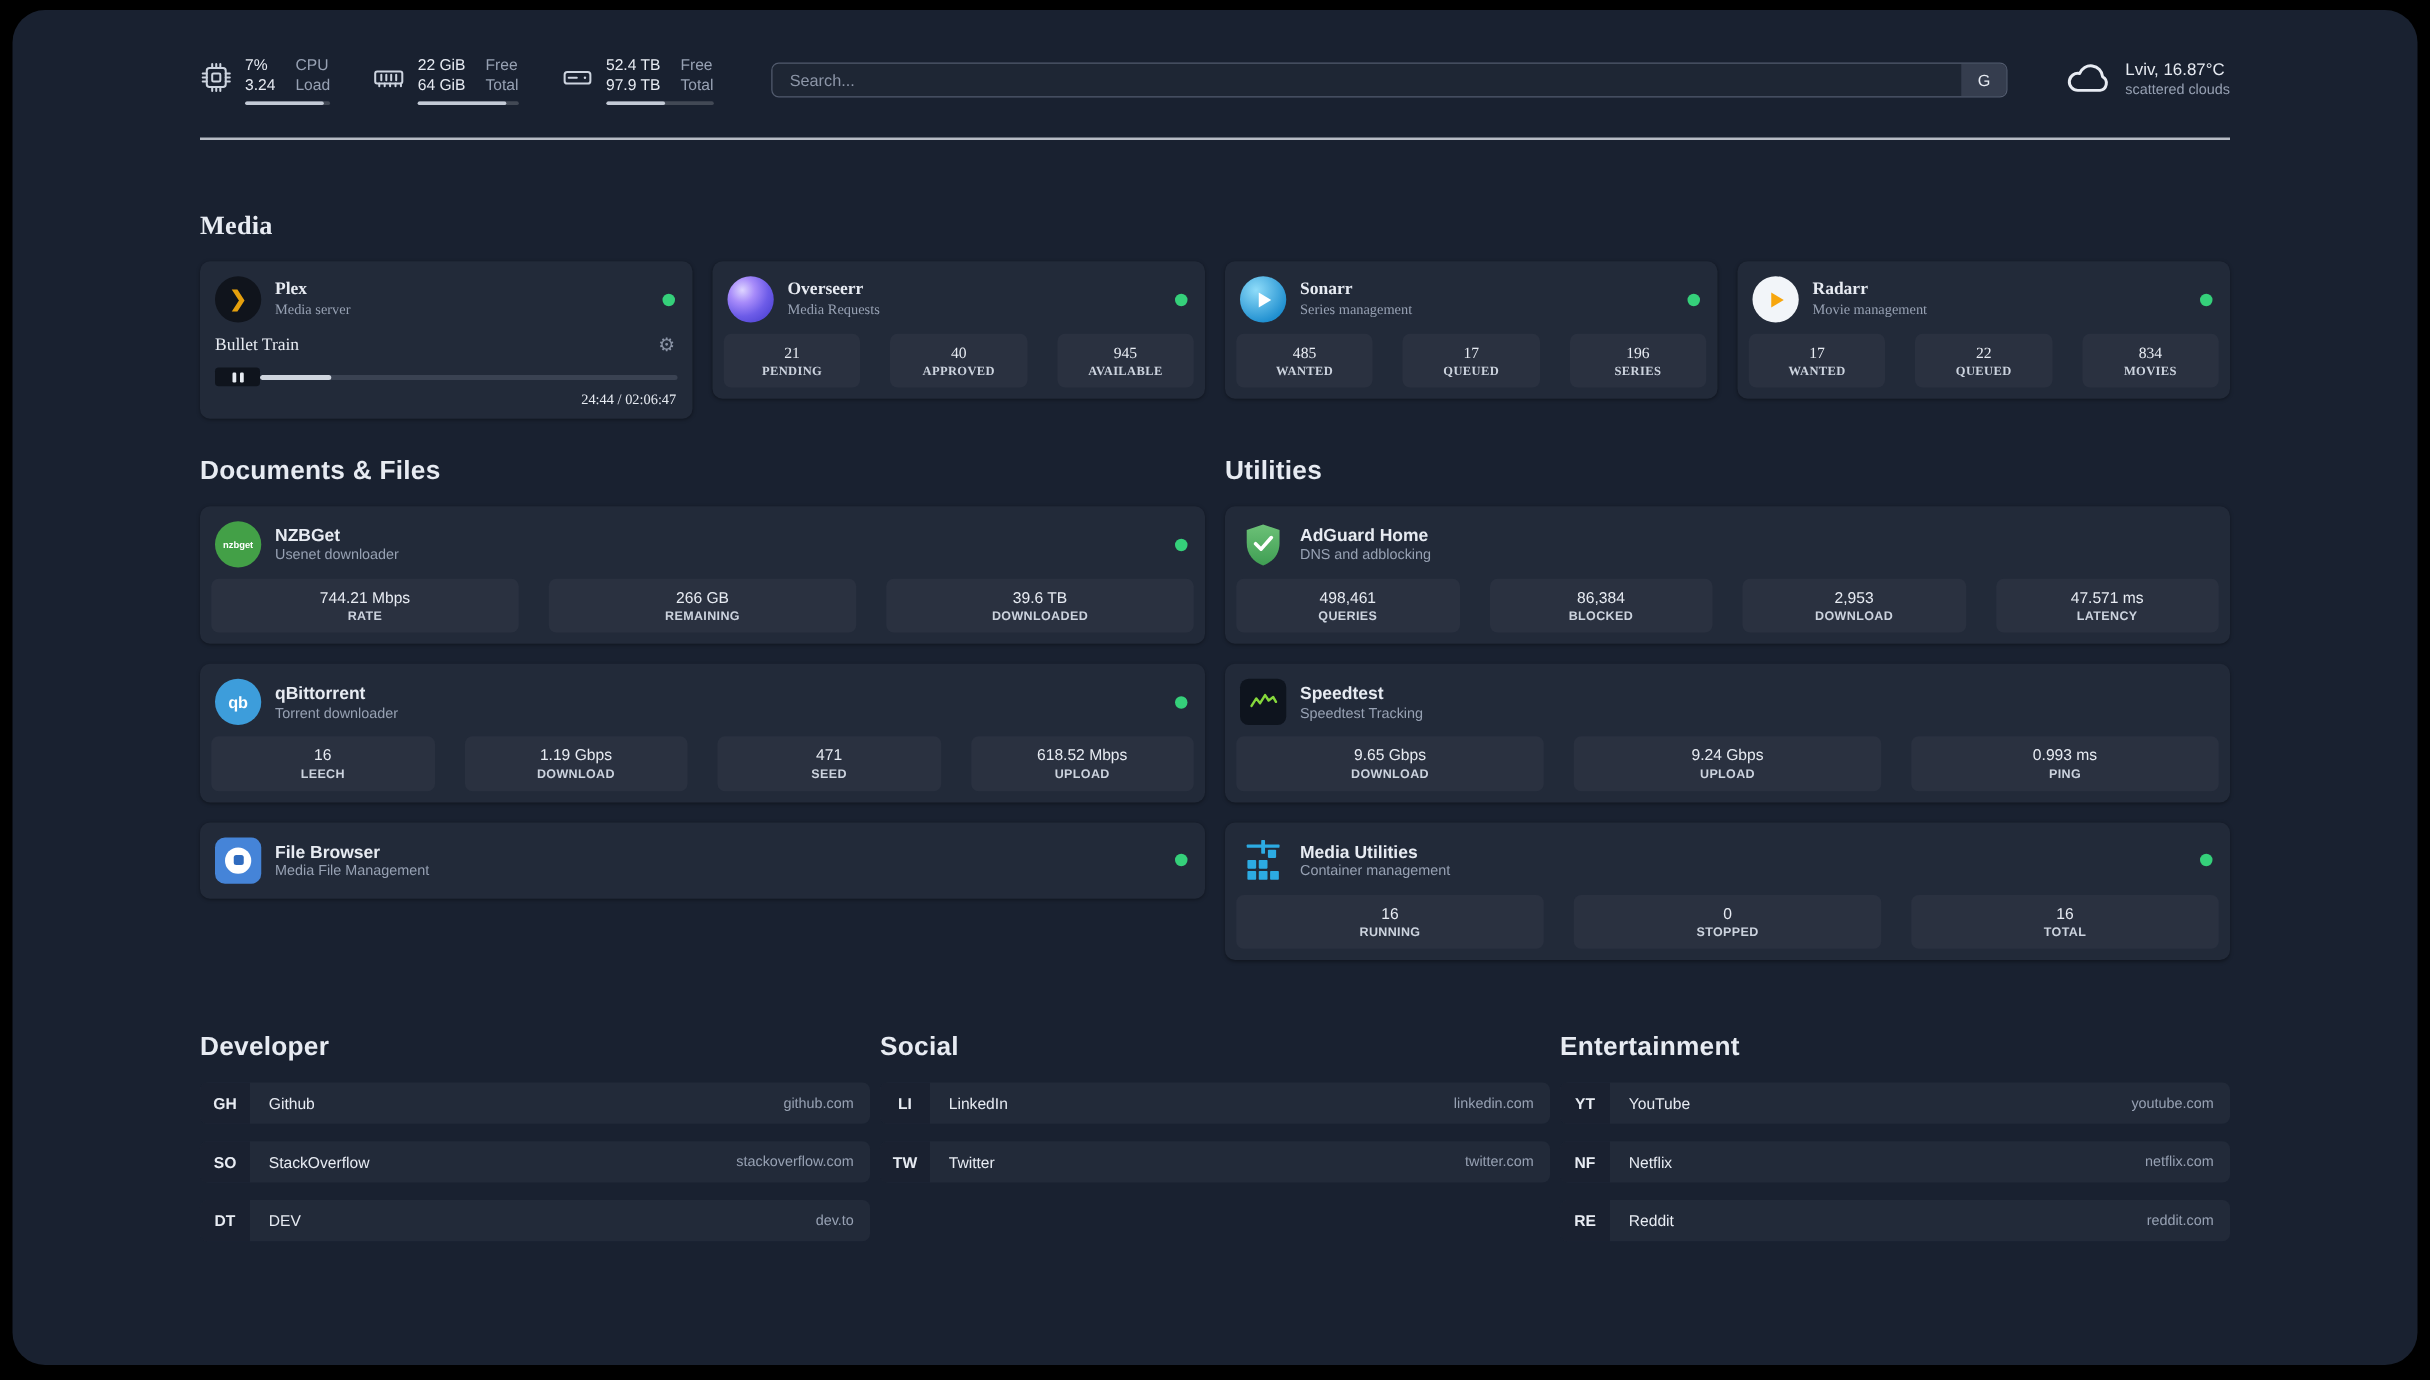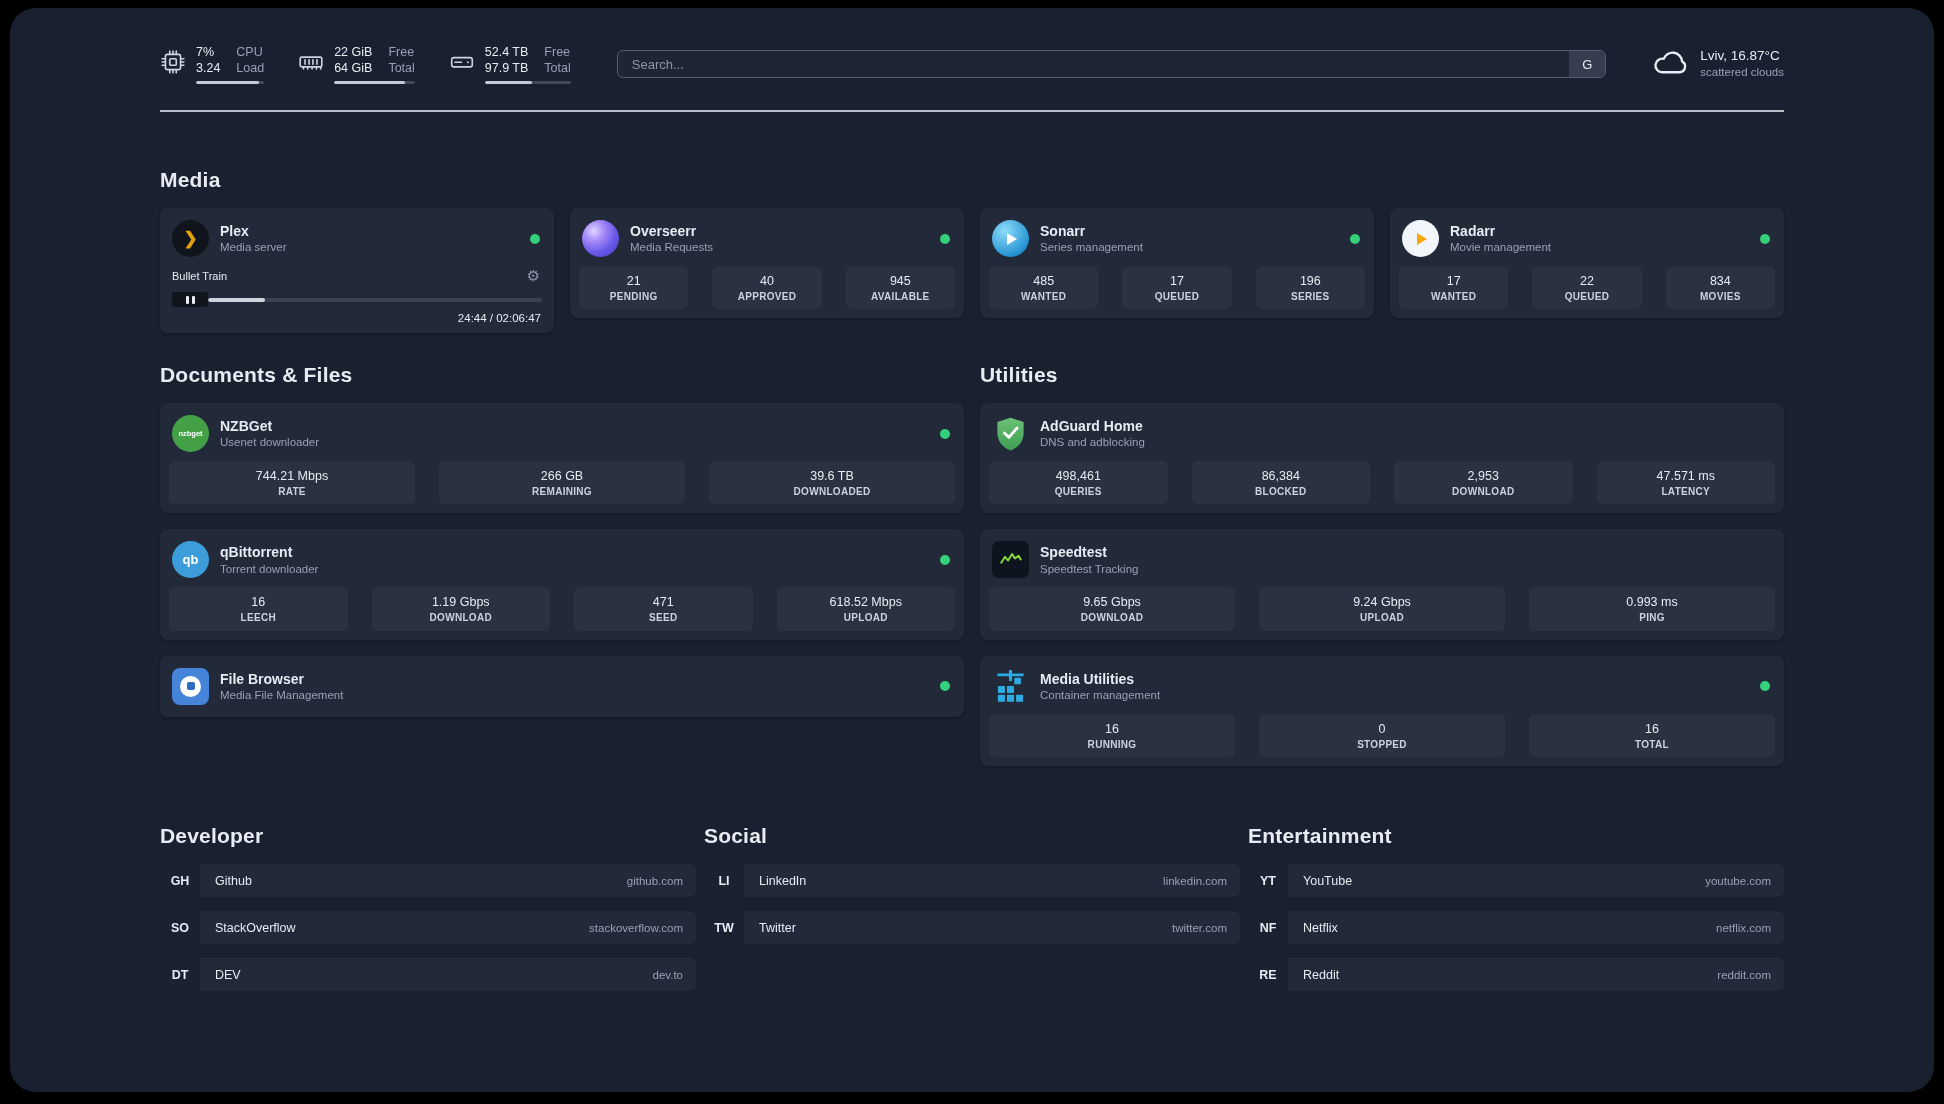--- a/index.html
+++ b/index.html
@@ -36,21 +36,21 @@
 
   .weather{display:flex;align-items:center;gap:10px;flex:none;}
   .weather-txt{display:flex;flex-direction:column;line-height:1.35;}
   .weather-main{font-size:13.5px;color:var(--text-primary);}
   .weather-sub{font-size:11.5px;color:var(--text-secondary);}
 
   .divider{margin-top:20px;border:none;border-top:2px solid rgba(235,239,245,.75);}
 
   
   .sec-title{font-size:21px;font-weight:600;color:var(--text-primary);margin-bottom:16px;letter-spacing:.2px;}
-  .sec-media{margin-top:56px;}
+  .sec-media{margin-top:56px;font-family:Liberation Serif, serif;}
   .grid4{display:grid;grid-template-columns:repeat(4,1fr);gap:16px;align-items:start;}
   .two-col{display:grid;grid-template-columns:1fr 1fr;gap:16px;margin-top:30px;align-items:start;}
   .col-cards{display:flex;flex-direction:column;gap:16px;}
 
   
   .card{background:var(--card-bg);border-radius:8px;padding:9px;box-shadow:0 1px 3px rgba(0,0,0,.35);cursor:pointer;}
   .card-head{display:flex;align-items:center;gap:11px;padding:3px 5px 9px 3px;}
   .card-head.no-pad{padding-bottom:3px;}
   .titles{display:flex;flex-direction:column;line-height:1.3;}
   .svc-name{font-size:14px;font-weight:600;color:var(--text-primary);}
@@ -73,21 +73,21 @@
   .ic-nzbget{border-radius:50%;background:#43a047;color:#fff;font-size:7.5px;font-weight:700;}
   .ic-qb{border-radius:50%;background:#3d9ddb;color:#fff;font-size:13px;font-weight:700;}
   .ic-fb{background:#4584d8;}
   .fb-disc{width:21px;height:21px;border-radius:50%;background:#fff;display:flex;align-items:center;justify-content:center;}
   .fb-dot{width:8px;height:8px;border-radius:2px;background:#2f6bbf;}
   .ic-adguard,.ic-portainer{background:transparent;}
   .ic-speedtest{background:#0e141e;border-radius:7px;}
 
   
   .np-row{display:flex;align-items:center;padding:2px 5px 0 3px;}
-  .np-title{font-size:11px;color:var(--text-primary);}
+  .np-title{font-size:14px;color:var(--text-primary);}
   .gear{margin-left:auto;color:#8b94a6;font-size:15px;cursor:pointer;line-height:1;}
   .player-row{display:flex;align-items:center;gap:0;margin-top:9px;padding:0 3px;}
   .pause-pill{width:36px;height:15px;background:#0f141d;border-radius:3px;display:flex;align-items:center;
               justify-content:center;gap:3px;flex:none;cursor:pointer;}
   .pb{width:3px;height:8px;background:#e8ecf3;border-radius:1px;}
   .track{flex:1;height:4px;background:#3a4252;border-radius:2px;overflow:hidden;cursor:pointer;}
   .track-fill{height:100%;width:17%;background:#cfd5df;border-radius:2px;}
   .time-row{text-align:right;font-size:11.5px;color:var(--text-primary);margin-top:5px;padding-right:4px;}
 
   

